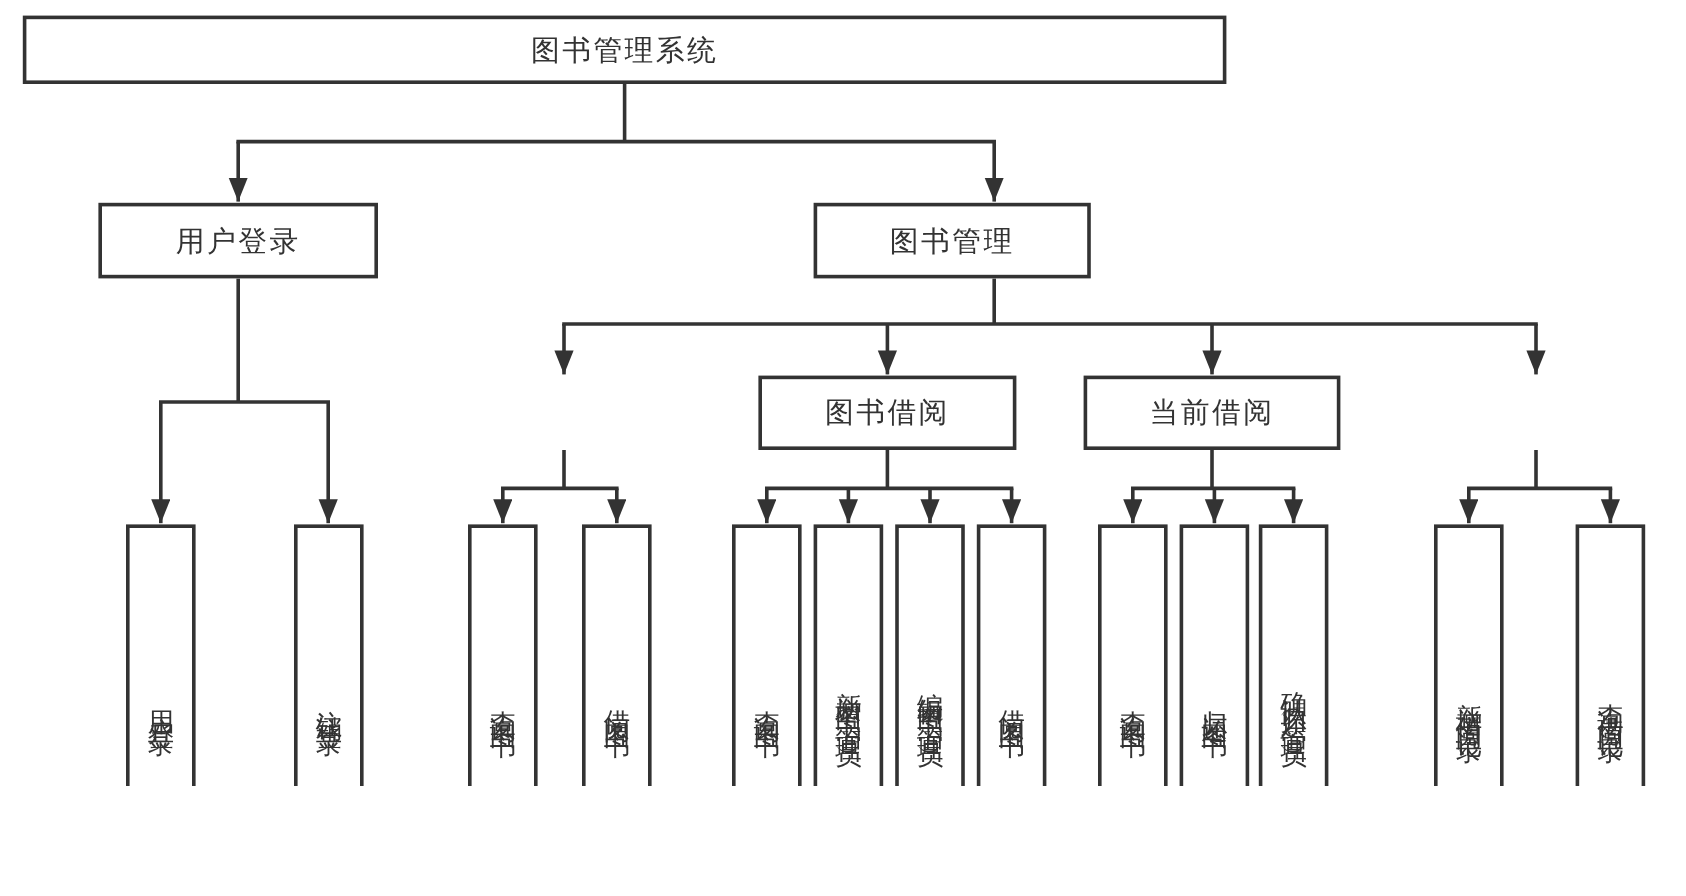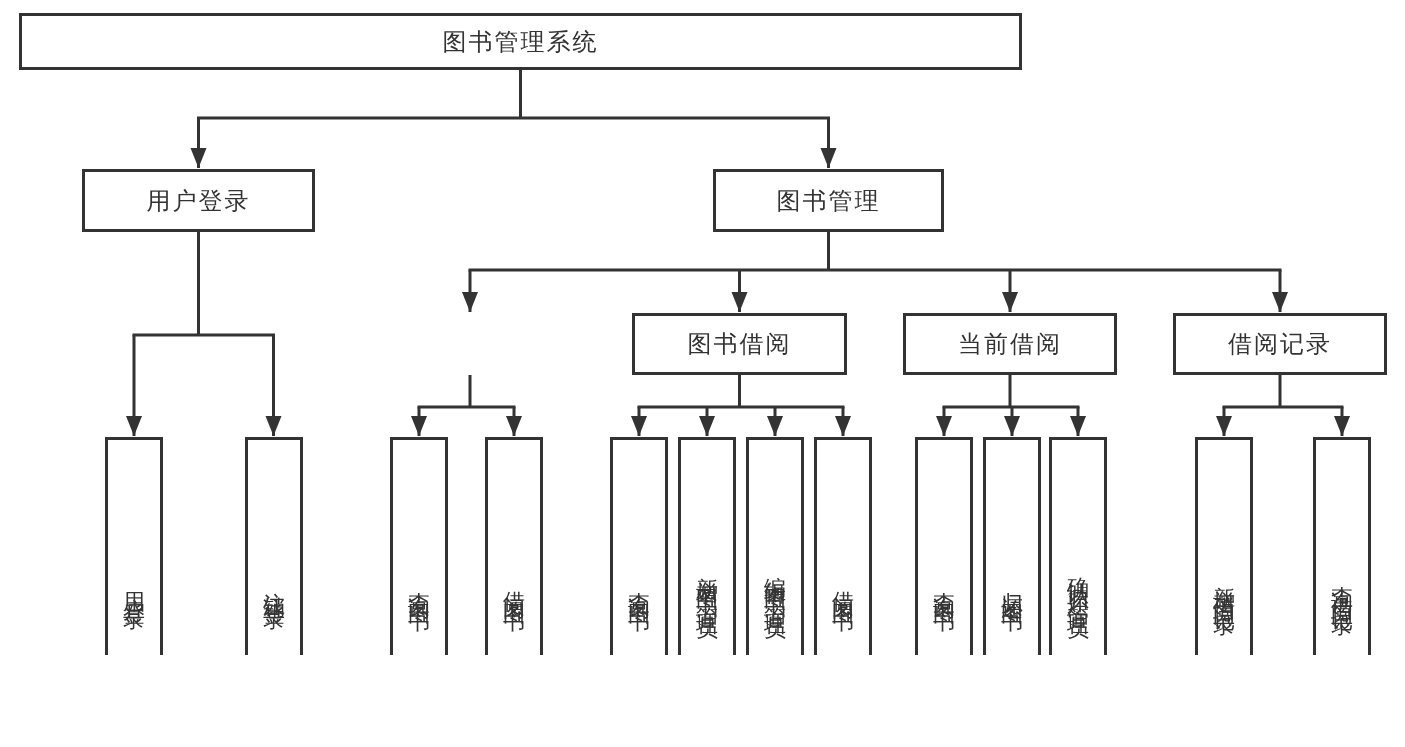--- a/index.html
+++ b/index.html
@@ -99,32 +99,29 @@
     <line x1="1342" y1="407" x2="1342" y2="436" marker-end="url(#arrow)"></line>
   </svg>
 
   <div class="node" style="left:19px;top:13px;width:1003px;height:57px;">
     <span class="label">图书管理系统</span>
   </div>
 
   <div class="node" style="left:82px;top:169px;width:233px;height:63px;">
     <span class="label">用户登录</span>
   </div>
-  <div class="node" style="left:713px;top:169px;width:231px;height:63px;text-align:right;">
+  <div class="node" style="left:678px;top:169px;width:231px;height:63px;text-align:right;">
     <span class="label">图书管理</span>
   </div>
 
   <div class="node" style="left:632px;top:313px;width:215px;height:62px;">
     <span class="label">图书借阅</span>
   </div>
   <div class="node" style="left:903px;top:313px;width:214px;height:62px;">
     <span class="label">当前借阅</span>
-  </div>
-  <div class="node" style="left:1173px;top:313px;width:214px;height:62px;">
-    <span class="label">借阅记录</span>
   </div>
 
   <div class="node leaf" style="left:105px;top:437px;width:58px;height:298px;">
     <span class="label">用户登录</span>
   </div>
   <div class="node leaf" style="left:245px;top:437px;width:58px;height:298px;">
     <span class="label">注销登录</span>
   </div>
 
   <div class="node leaf" style="left:390px;top:437px;width:58px;height:298px;">

